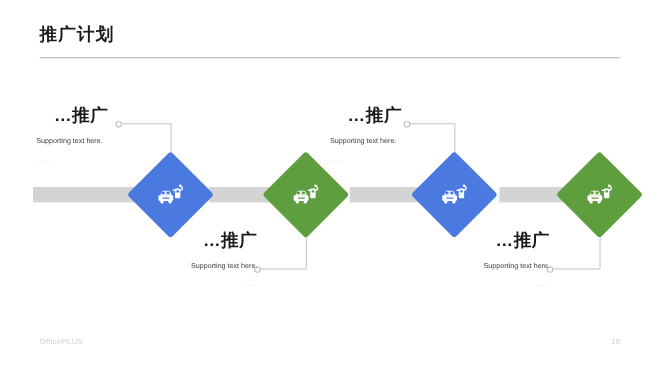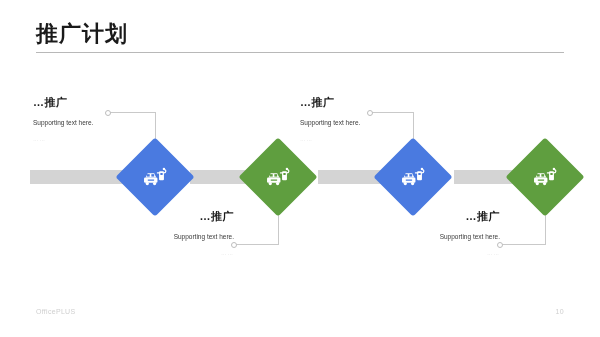--- a/index.html
+++ b/index.html
@@ -7,21 +7,21 @@
     width:600px;height:337px;
     background:#ffffff;
     font-family:"Liberation Sans","DejaVu Sans",sans-serif;
     overflow:hidden;position:relative;
   }
   .slide{position:absolute;inset:0;}
 
   
   .title-wrap{position:absolute;left:36px;top:22px;width:528px;}
   .title{
-    font-size:22px;font-weight:bold;color:#1a1a1a;
+    font-size:16px;font-weight:bold;color:#1a1a1a;
     letter-spacing:1px;line-height:1.1;
     font-family:"DejaVu Sans","Liberation Sans",sans-serif;
   }
   .title-rule{
     position:absolute;left:0;top:30px;width:528px;height:1px;
     background:#b8b8b8;
   }
 
   
   .timeline{
@@ -58,24 +58,25 @@
   .conn-dot{
     position:absolute;width:4px;height:4px;border-radius:50%;
     background:#ffffff;border:1px solid #bdbdbd;
   }
 
   
   .tblock{position:absolute;width:150px;}
   .tblock.left{text-align:left;}
   .tblock.right{text-align:right;}
   .t-head{
-    font-size:11px;font-weight:bold;color:#1a1a1a;
+    font-size:16px;font-weight:bold;color:#1a1a1a;
     letter-spacing:0.5px;line-height:1.2;
     font-family:Liberation Sans, sans-serif;
     white-space:nowrap;
+    margin-left:16px;
   }
   .t-body{
     font-size:6.5px;color:#3a3a3a;margin-top:10px;
     line-height:1.3;white-space:nowrap;
   }
   .t-sub{
     font-size:5.5px;color:#d8d8d8;margin-top:8px;
     letter-spacing:1px;line-height:1.2;white-space:nowrap;
   }
 

